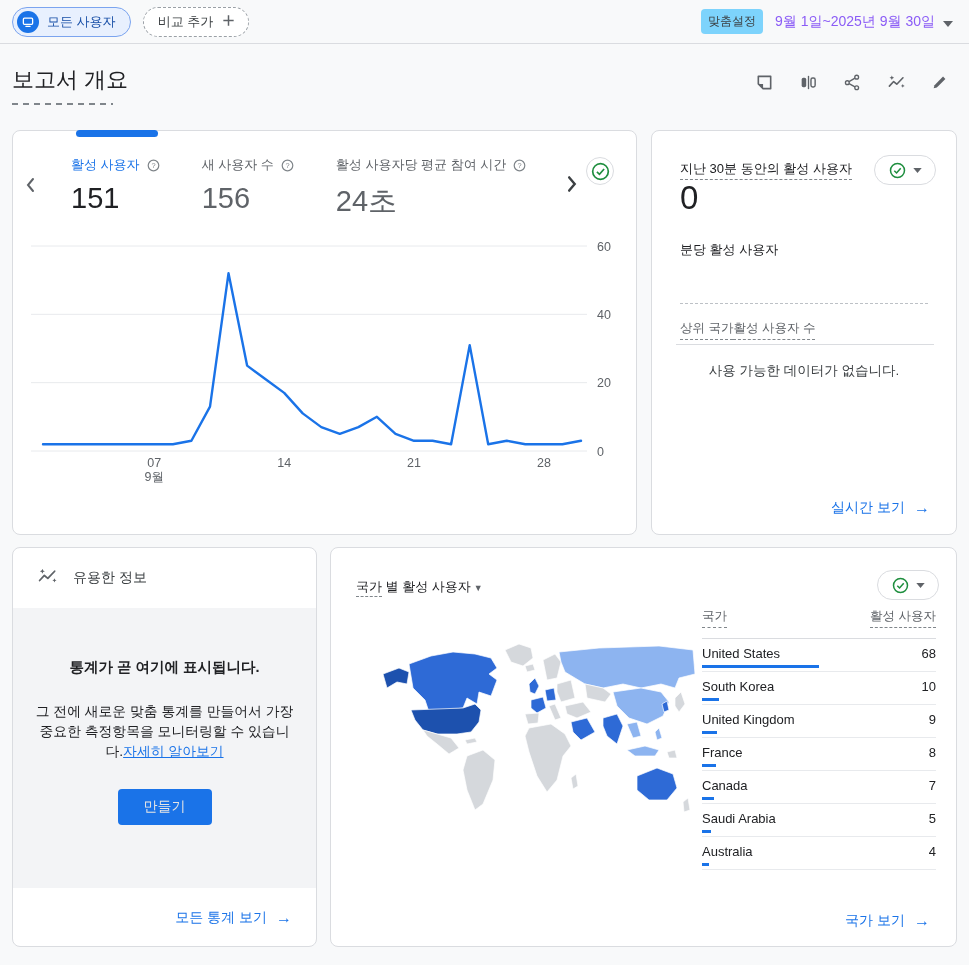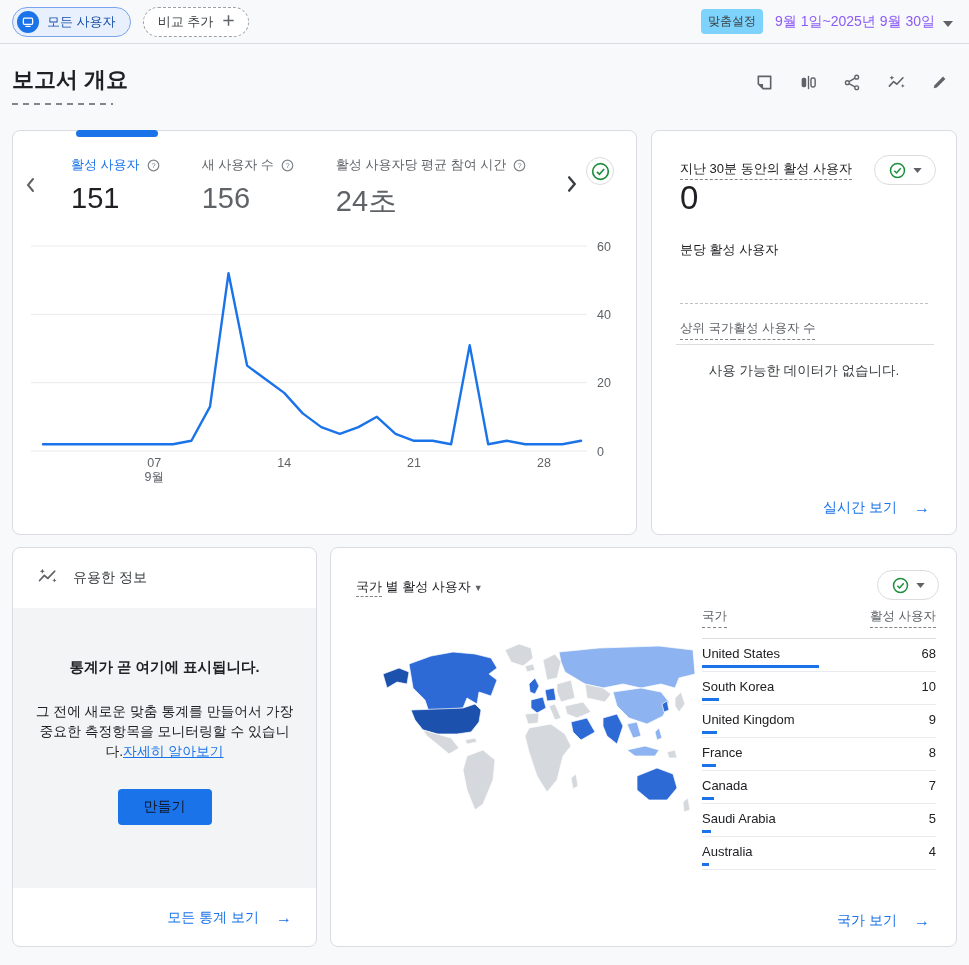--- a/index.html
+++ b/index.html
@@ -14,35 +14,35 @@
   .chip-seg{border:1px solid #7ba4ef;background:#e8f0fe;color:#174ea6;gap:8px;padding:0 14px 0 4px;font-weight:500}
   .chip-avatar{width:22px;height:22px;border-radius:50%;background:var(--accent-blue,#1a73e8);display:flex;align-items:center;justify-content:center}
   .chip-add{border:1px dashed #9aa0a6;color:#3c4043;gap:8px;padding:0 12px 0 14px}
   .topbar-right{display:flex;align-items:center;gap:10px}
   .customize{font-size:12px;color:#3c4043;background:#7dd3fc;border-radius:4px;padding:4px 7px;cursor:pointer}
   .daterange{border:none;background:none;display:flex;align-items:center;gap:8px;font-size:14px;font-weight:500;color:#8b5cf6;padding:4px 2px}
 
   
   .page{padding:0 12px}
   .page-head{display:flex;justify-content:space-between;align-items:flex-start;height:86px;padding-top:21px;box-sizing:border-box}
-  .page-head h1{font-size:22px;font-weight:700;margin:0;color:#202124}
+  .page-head h1{font-size:22px;font-weight:400;margin:0;color:#202124}
   .title-dash{width:101px;height:2px;margin-top:8px;background:repeating-linear-gradient(90deg,#80868b 0 6px,transparent 6px 11px)}
   .head-actions{display:flex;gap:22px;margin-top:6px;padding-right:6px}
   .icon-btn{width:22px;height:22px;border:none;background:none;padding:0;display:flex;align-items:center;justify-content:center}
 
   
   .card{background:#fff;border:1px solid #dadce0;border-radius:8px;box-sizing:border-box}
   .row-top{display:flex;gap:14px}
   .row-bottom{display:flex;gap:13px;margin-top:12px}
   .overview{width:625px;height:405px;position:relative}
   .realtime{flex:1;height:405px;position:relative}
   .insights{width:305px;height:400px;display:flex;flex-direction:column;overflow:hidden}
   .geo{flex:1;height:400px;position:relative}
 
-  .card-link{color:var(--accent-blue,#1a73e8);font-size:14px;font-weight:500;display:flex;align-items:center;gap:17px;text-decoration:none}
+  .card-link{color:var(--accent-blue,#1a73e8);font-size:14px;font-weight:500;display:flex;align-items:center;gap:9px;text-decoration:none}
   .arr{font-size:16px;line-height:1}
   .dash-u{border-bottom:1px dashed #80868b;padding-bottom:2px}
   .caret-sm{font-size:9px;color:#5f6368;margin-left:3px}
   .dq-pill{width:62px;height:30px;border-radius:15px;border:1px solid #dadce0;background:#fff;display:flex;align-items:center;justify-content:center;gap:7px}
 
   
   .tab-ind{position:absolute;top:-1px;left:63px;width:82px;height:7px;background:var(--accent-blue,#1a73e8);border-radius:4px}
   .metrics{position:absolute;left:58px;top:25px;display:flex;gap:42px}
   .m-label{font-size:13px;color:#5f6368;display:flex;gap:7px;align-items:center;white-space:nowrap}
   .metric.active .m-label span{color:var(--accent-blue,#1a73e8);font-weight:500}
@@ -64,21 +64,21 @@
   .rt-divider{position:absolute;left:24px;right:22px;top:213px;border-top:1px solid #dadce0}
   .rt-nodata{position:absolute;left:0;right:0;top:231px;text-align:center;font-size:13.5px;color:#3c4043}
   .rt-link{position:absolute;right:26px;bottom:17px}
 
   
   .ins-head{height:60px;display:flex;align-items:center;gap:15px;padding:0 24px;font-size:14px;color:#3c4043;flex:none}
   .ins-body{background:#f3f4f6;height:280px;text-align:center;padding:0 21px;box-sizing:border-box;flex:none}
   .ins-headline{padding-top:50px;font-weight:700;font-size:14.5px;color:#202124}
   .ins-text{margin:25px 0 0;font-size:13.8px;line-height:20px;color:#202124;word-break:break-all}
   .ins-text a{color:var(--accent-blue,#1a73e8);text-decoration:underline}
-  .btn-primary{margin-top:27px;background:var(--accent-blue,#1a73e8);color:#0f172a;border:none;border-radius:4px;font-size:14px;font-weight:500;padding:9px 26px}
+  .btn-primary{margin-top:27px;background:var(--accent-blue,#1a73e8);color:#e5e5e5;border:none;border-radius:4px;font-size:14px;font-weight:500;padding:9px 26px}
   .ins-foot{height:60px;display:flex;align-items:center;justify-content:flex-end;padding-right:24px;flex:none}
 
   
   .geo-head{position:absolute;left:25px;right:17px;top:22px;display:flex;justify-content:space-between;align-items:flex-start}
   .geo-title{font-size:13px;font-weight:500;color:#202124;padding-top:8px}
   .map{position:absolute;left:48px;top:92px}
   .m-def{fill:var(--map-no-data,#d5d8dc)}
   .m-dark{fill:var(--map-dark,#1d51ae)}
   .m-med{fill:var(--map-medium,#2e6ad6)}
   .m-light{fill:var(--map-light,#8db4f0)}

